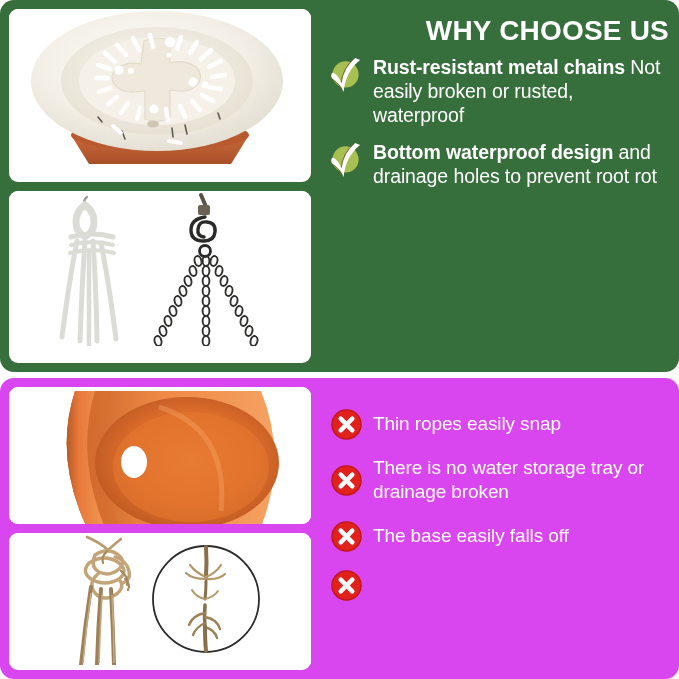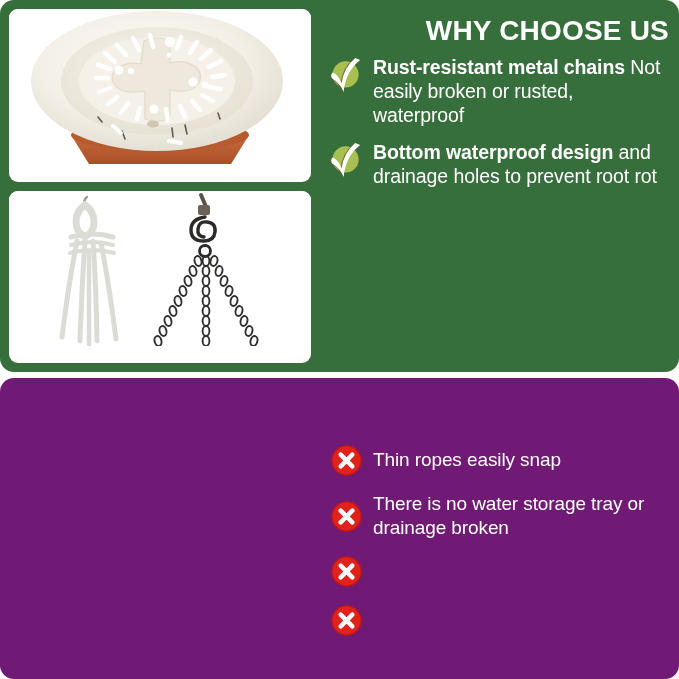--- a/index.html
+++ b/index.html
@@ -22,23 +22,22 @@
     display: flex;
     overflow: hidden;
   }
   .panel-pros {
     top: 0; height: 372px;
     background: #376f3c;
     border-radius: 14px;
   }
   .panel-cons {
     top: 378px; height: 301px;
-    background: #701a75;
+    background: #d946ef;
     border-radius: 14px;
-    align-items: center;
   }
 
   
   .media-col {
     position: relative;
     width: 320px;
     flex: 0 0 320px;
     padding: 9px;
     display: flex;
     flex-direction: column;
@@ -399,20 +398,21 @@
         </li>
 
         <li class="bullet">
           <span class="bullet-icon cross-icon">
             <svg viewBox="0 0 34 34" aria-hidden="true">
               <circle cx="17" cy="17" r="15" fill="#e1211c"></circle>
               <circle cx="17" cy="17" r="15" fill="none" stroke="#c01614" stroke-width="1.4"></circle>
               <path d="M11 11 L23 23 M23 11 L11 23" stroke="#ffffff" stroke-width="4.6" stroke-linecap="round"></path>
             </svg>
           </span>
+          <span class="bullet-text">The base easily falls off</span>
         </li>
 
         <li class="bullet">
           <span class="bullet-icon cross-icon">
             <svg viewBox="0 0 34 34" aria-hidden="true">
               <circle cx="17" cy="17" r="15" fill="#e1211c"></circle>
               <circle cx="17" cy="17" r="15" fill="none" stroke="#c01614" stroke-width="1.4"></circle>
               <path d="M11 11 L23 23 M23 11 L11 23" stroke="#ffffff" stroke-width="4.6" stroke-linecap="round"></path>
             </svg>
           </span>

